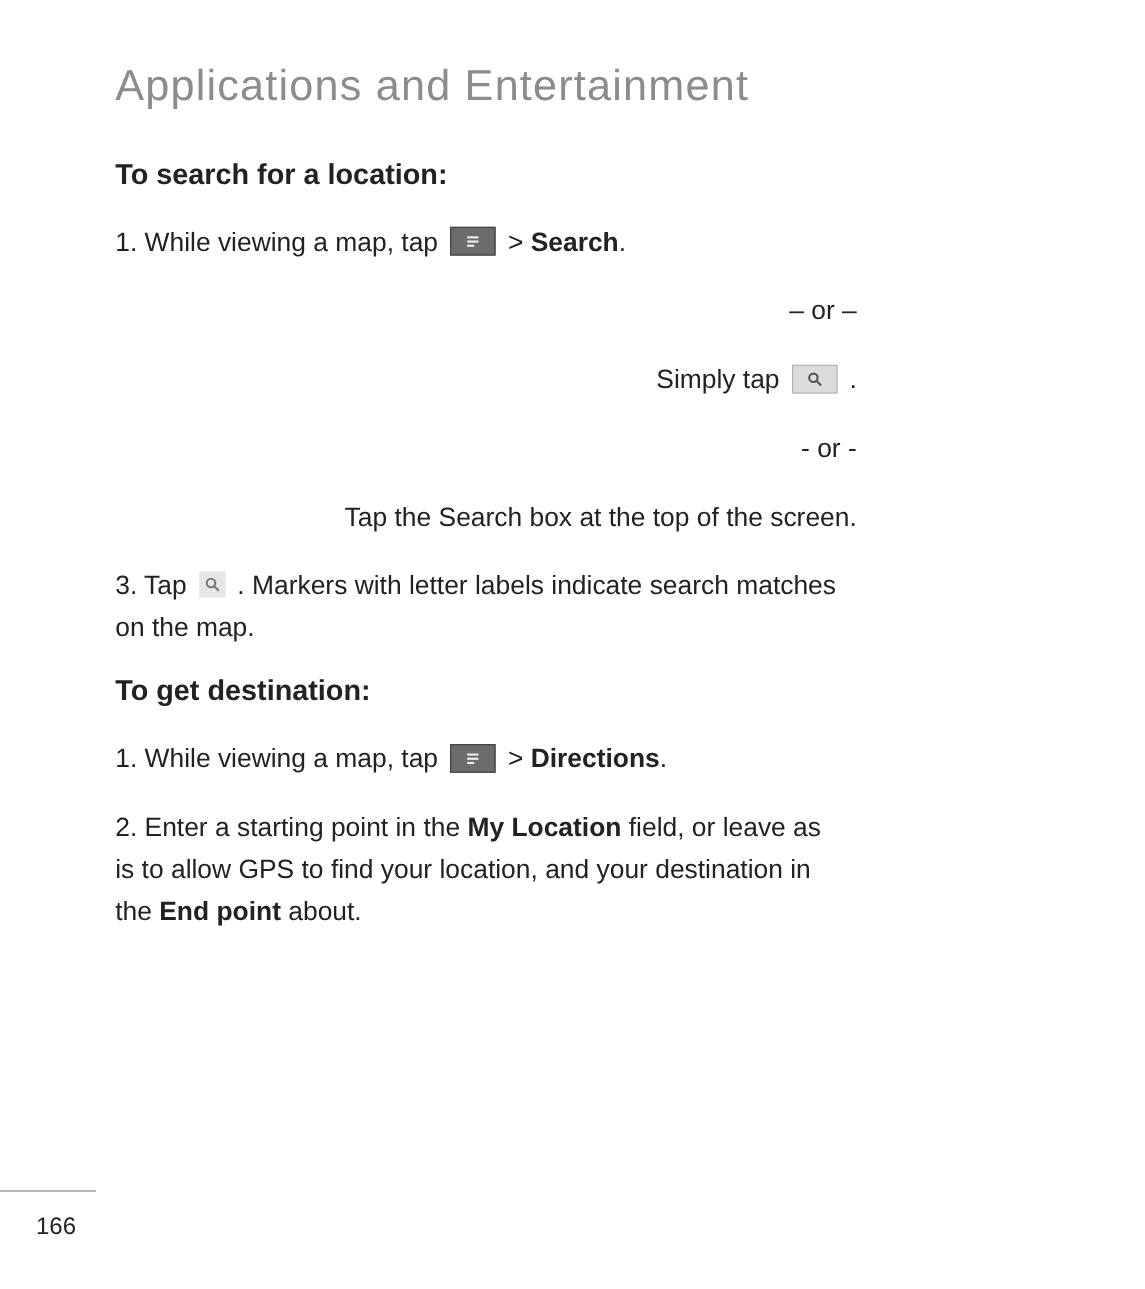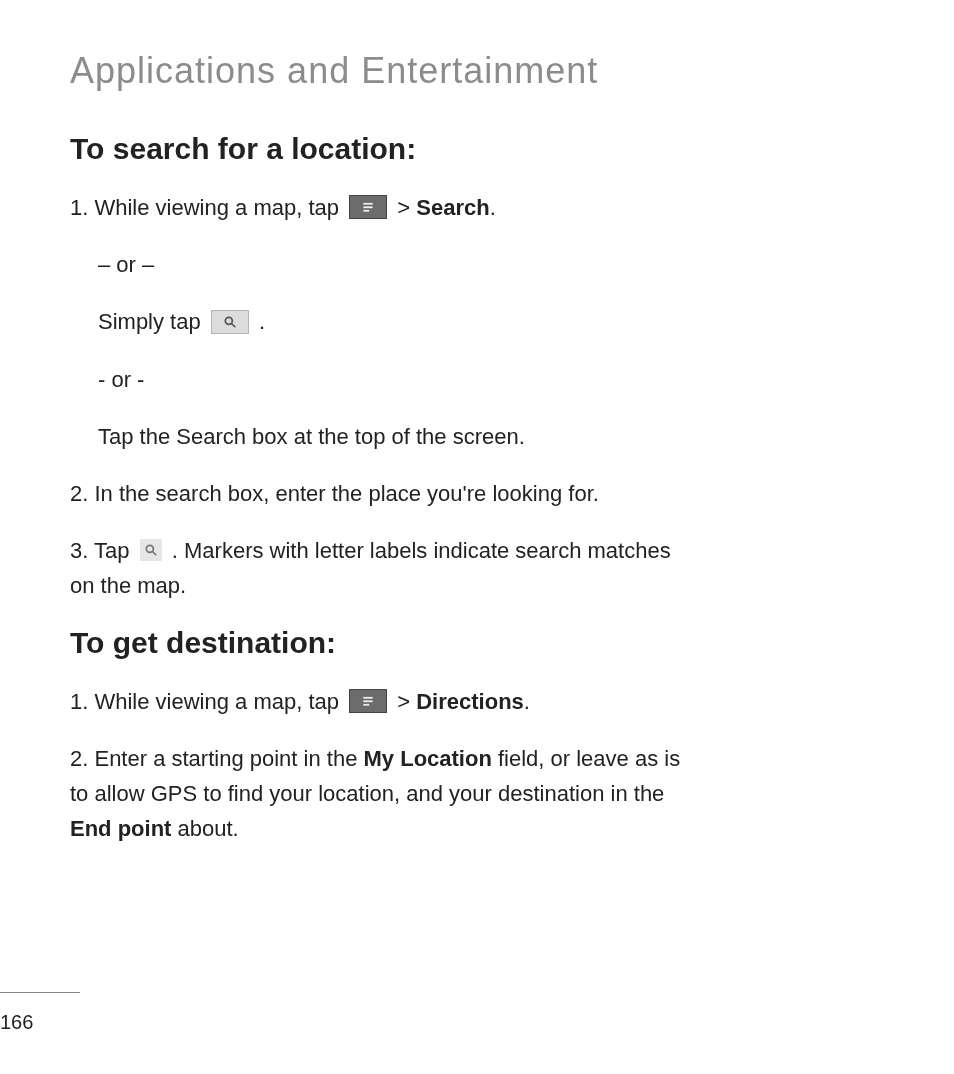--- a/index.html
+++ b/index.html
@@ -8,47 +8,48 @@
     width: 954px;
     height: 1074px;
     background: #ffffff;
     font-family: "Helvetica Neue", Helvetica, Arial, sans-serif;
     color: #222222;
   }
   .page {
     box-sizing: border-box;
     width: 784px;
     height: 1074px;
-    padding: 50px 70px 30px 70px;
+    padding: 50px 70px 30px 96px;
     position: relative;
   }
   .page-title {
     font-size: 36px;
     font-weight: 400;
     color: #8c8c8c;
     letter-spacing: 1px;
     margin: 0 0 40px 0;
     font-stretch: semi-condensed;
   }
   .subheading {
-    font-size: 30px;
+    font-size: 24px;
     font-weight: 600;
     margin: 0 0 24px 0;
   }
   .body-text {
     font-size: 22px;
     font-weight: 400;
     line-height: 1.6;
   }
   .step {
     margin: 0 16px 22px 0;
   }
   .indent {
-    margin-left: 28px;
+    margin-left: 39px;
     margin-bottom: 22px;
+    text-align: right;
   }
   .bullet-row {
     display: flex;
     align-items: flex-start;
     margin-left: 28px;
     margin-bottom: 22px;
   }
   .bullet-dot {
     width: 8px;
     height: 8px;
@@ -95,20 +96,21 @@
     width: 100%;
   }
   .footer-line {
     border-top: 1px solid #888888;
     width: 80px;
     margin-left: 0;
     margin-bottom: 18px;
   }
   .page-number {
     font-size: 20px;
+    margin-left: 30px;
   }
 </style>
 </head>
 <body>
 
 <div class="page">
 
   <h1 class="page-title">Applications and Entertainment</h1>
 
   <div class="subheading">To search for a location:</div>
@@ -136,21 +138,20 @@
         <line x1="15" y1="15" x2="21" y2="21"></line>
       </svg>
     </span>
     <span> .</span>
   </div>
 
   <div class="body-text indent">- or -</div>
 
   <div class="body-text indent">Tap the Search box at the top of the screen.</div>
 
-  <div class="body-text step">2. In the search box, enter the place you're looking for.</div>
 
 
   <div class="body-text step">
     <span>3. Tap </span>
     <span class="inline-icon bare">
       <svg viewBox="0 0 24 24" fill="none" stroke="#777777" stroke-width="3">
         <circle cx="10" cy="10" r="6"></circle>
         <line x1="15" y1="15" x2="21" y2="21"></line>
       </svg>
     </span>

